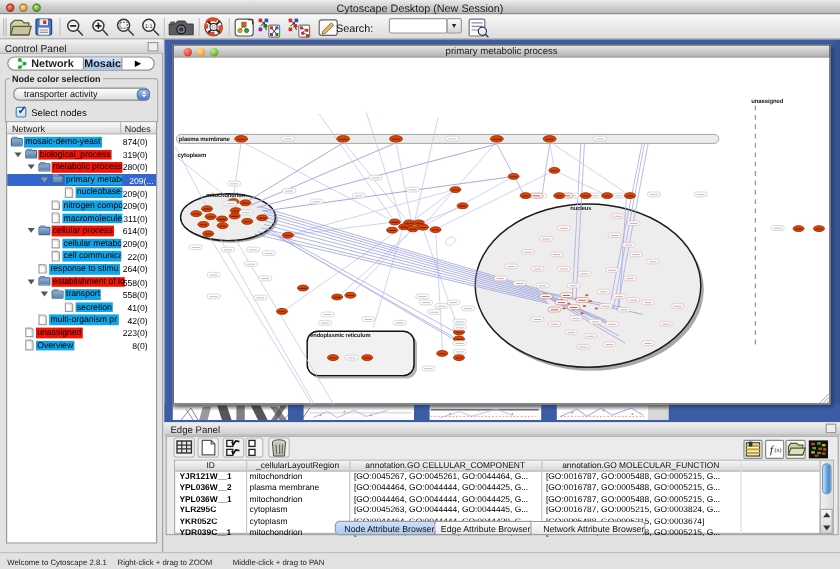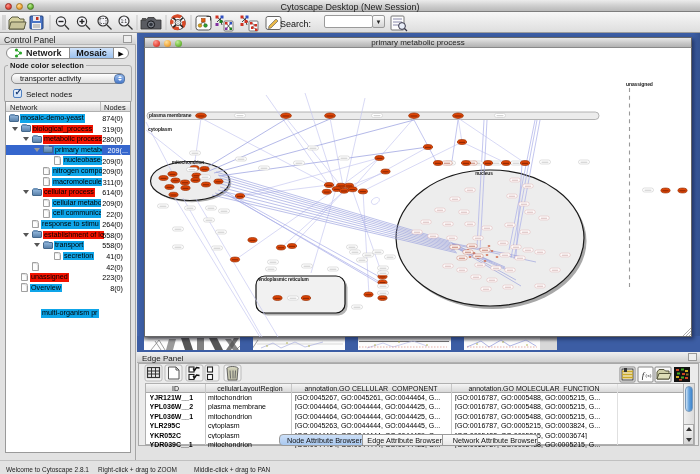--- a/index.html
+++ b/index.html
@@ -13,21 +13,21 @@
 #toolbar{left:0;top:12px;width:700px;height:21px;background:linear-gradient(#f7f7f7,#dedede);border-bottom:1px solid #9d9d9d;}
 #search-label{font-size:9px;color:#111;top:19px;left:280px;}
 #search-box{left:324px;top:15px;width:49px;height:13px;background:#fff;border:1px solid #9a9a9a;border-radius:2px;}
 #search-drop{left:372px;top:15px;width:13px;height:13px;background:linear-gradient(#fdfdfd,#d5d5d5);border:1px solid #9a9a9a;border-radius:2px;font-size:6px;color:#222;text-align:center;line-height:12px;}
 
 #leftpanel{left:0;top:33px;width:136px;height:427px;background:#e2e2e2;border-right:1px solid #a5a5a5;}
 #cp-head{left:0;top:33px;width:136px;height:12px;background:linear-gradient(#f2f2f2,#d2d2d2);border-bottom:1px solid #b5b5b5;}
 #cp-title{left:4px;top:35px;font-size:8.5px;color:#1a1a1a;}
 #tabcapsule{left:6px;top:47px;width:123px;height:12px;background:#fff;border:1px solid #8f8f8f;border-radius:6px;overflow:hidden;display:flex;}
 #tab-network{width:62px;height:100%;font-size:9px;font-weight:bold;color:#222;text-align:center;line-height:11px;}
-#tab-mosaic{width:44px;height:100%;background:linear-gradient(#cfe2fa,#9cc2ef);border-left:1px solid #8f8f8f;font-size:9px;font-weight:bold;color:#111;text-align:center;line-height:11px;}
+#tab-mosaic{width:32px;height:100%;background:linear-gradient(#cfe2fa,#9cc2ef);border-left:1px solid #8f8f8f;font-size:9px;font-weight:bold;color:#111;text-align:center;line-height:11px;}
 #tab-arrow{flex:1;border-left:1px solid #8f8f8f;text-align:center;font-size:7px;line-height:12px;color:#000;}
 #groupbox{left:4px;top:65px;width:128px;height:38px;border:1px solid #adadad;border-radius:3px;}
 #gb-label{left:8px;top:61px;font-size:7.5px;font-weight:bold;color:#1a1a1a;background:#e2e2e2;padding:0 2px;}
 #dropdown{left:11px;top:73px;width:114px;height:11px;background:linear-gradient(#ffffff,#dcdcdc);border:1px solid #8d8d8d;border-radius:5px;font-size:7.5px;color:#111;line-height:10px;padding-left:8px;}
 #dd-btn{left:113.5px;top:73.5px;width:11px;height:10px;background:linear-gradient(#9dc0f0,#4677c8);border:1px solid #5577aa;border-radius:4px;}
 #dd-btn:before{content:"";position:absolute;left:3px;top:1.2px;border-left:2.2px solid transparent;border-right:2.2px solid transparent;border-bottom:2.6px solid #fff;}
 #dd-btn:after{content:"";position:absolute;left:3px;bottom:1.2px;border-left:2.2px solid transparent;border-right:2.2px solid transparent;border-top:2.6px solid #fff;}
 #checkbox{left:13px;top:89px;width:9px;height:9px;background:linear-gradient(#eaf2fc,#cfe0f5);border:1.5px solid #4f7fc0;border-radius:2px;}
 #checkmark{left:14.5px;top:86px;font-size:9.5px;color:#1d3f77;font-weight:bold;}
 #cb-label{left:26px;top:89.5px;font-size:8px;color:#111;}
@@ -285,21 +285,21 @@
       <span class="nm g" style="left:48px;max-width:40px;">transport</span>
       <span class="vl">558(0)</span>
     </div>
 <div class="trow" style="top:250.8px;">
       <span class="file" style="left:48px;"></span>
       <span class="nm g" style="left:57px;max-width:36px;">secretion</span>
       <span class="vl">41(0)</span>
     </div>
 <div class="trow" style="top:261.4px;">
       <span class="file" style="left:26px;"></span>
-      <span class="nm g" style="left:35px;max-width:62px;margin-top:47px;">multi-organism pr</span>
+      <span class="nm g" style="left:35px;max-width:62px;">multi-organism pr</span>
       <span class="vl">42(0)</span>
     </div>
 <div class="trow" style="top:272px;">
       <span class="file" style="left:15px;"></span>
       <span class="nm r" style="left:24px;max-width:48px;">unassigned</span>
       <span class="vl">223(0)</span>
     </div>
 <div class="trow" style="top:282.6px;">
       <span class="file" style="left:15px;"></span>
       <span class="nm g" style="left:24px;max-width:42px;">Overview</span>

